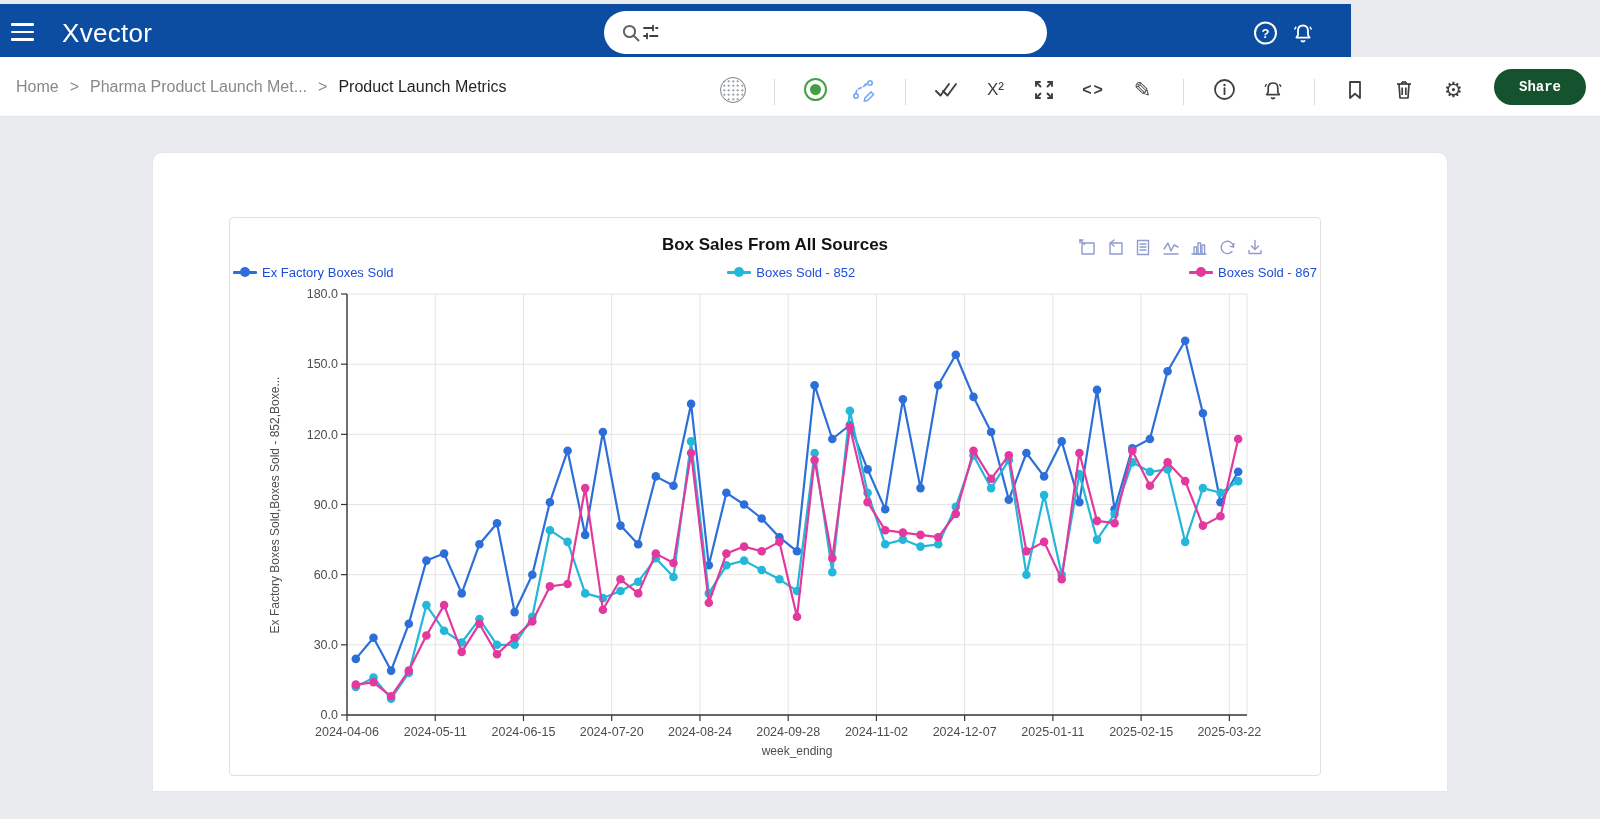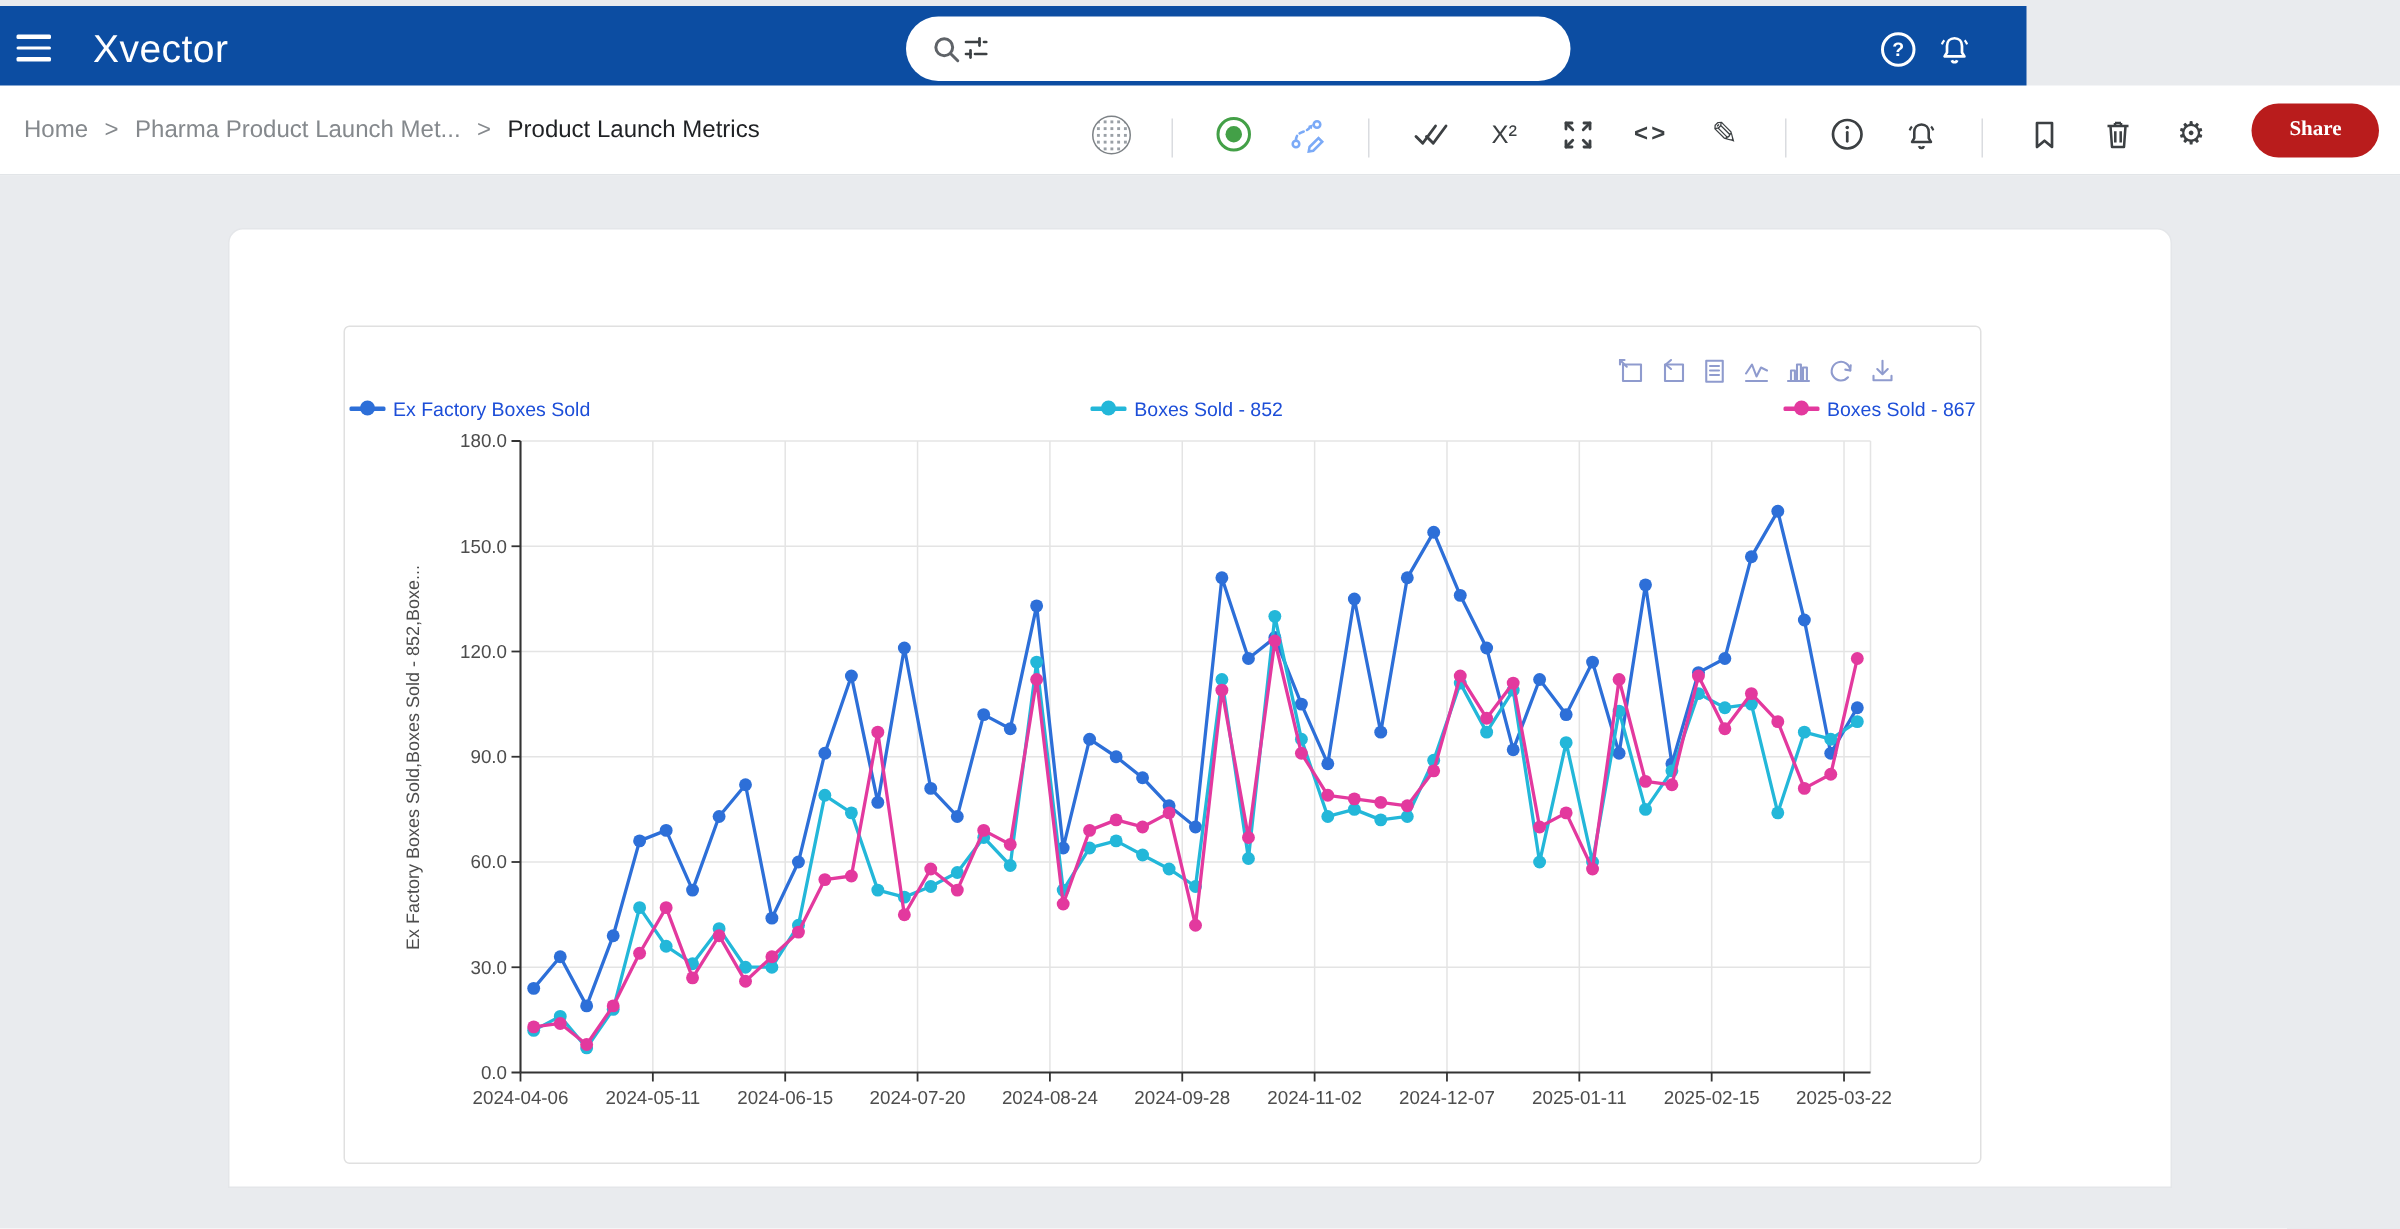--- a/index.html
+++ b/index.html
@@ -22,21 +22,21 @@
 .crumbs{position:absolute;left:16px;top:50%;transform:translateY(-50%);display:flex;align-items:center;gap:11px;font-size:16px;color:#85898d}
 .crumb-current{color:#1f2124}
 .tools{position:absolute;right:14px;top:50%;transform:translateY(-50%);display:flex;align-items:flex-end;gap:20px}
 .tbtn{min-width:29px;height:30px;display:flex;align-items:center;justify-content:center;color:#3c4043;cursor:pointer;font-size:18px}
 .vdiv{width:1px;height:26px;background:#dadce0;margin:0 6px}
 .dotted-circle{width:26px;height:26px;border:1.6px solid #7d8286;border-radius:50%;background:radial-gradient(#9aa0a6 1px,transparent 1.2px);background-size:4.5px 4.5px;background-position:1px 1px}
 .green-radio{width:23px;height:23px;border:2.2px solid #43a047;border-radius:50%;display:flex;align-items:center;justify-content:center}
 .green-radio div{width:11px;height:11px;border-radius:50%;background:#43a047}
 .x2{font-size:17px;color:#3c4043;font-weight:500}
 .codeg{font-size:16px;color:#3c4043;font-weight:bold;letter-spacing:2px}
-.share{height:36px;padding:0 25px;border-radius:18px;background:#b91c1c;color:#fff;font-size:14px;font-weight:bold;display:flex;align-items:center;border:none;cursor:pointer;margin-left:6px;font-family:Liberation Serif, serif}
+.share{height:36px;padding:0 25px;border-radius:18px;background:#14532d;color:#fff;font-size:14px;font-weight:bold;display:flex;align-items:center;border:none;cursor:pointer;margin-left:6px;font-family:Liberation Mono, monospace}
 
 
 .panel{position:absolute;left:152px;top:152px;width:1296px;height:640px;background:#fff;border:1px solid #e4e6e9;border-radius:10px 10px 0 0}
 .card{position:absolute;left:76px;top:64px;width:1092px;height:559px;background:#fff;border:1px solid #e0e0e0;border-radius:4px}
 .chart-title{position:absolute;top:17px;left:0;right:0;text-align:center;font-size:17px;font-weight:bold;color:#121212}
 .toolbox{position:absolute;top:20px;right:56px;display:flex;gap:10px;color:#8f9bce}
 .tb-icon{width:18px;height:18px;cursor:pointer}
 .legend{position:absolute;top:47px;left:0;right:0;display:flex;justify-content:space-between;align-items:center;gap:6px;font-size:13px;color:#1d4ed8}
 .leg-item{display:flex;align-items:center;gap:5px;cursor:pointer;margin:0 3px}
 .leg-marker{width:24px;height:9px;position:relative}
@@ -174,20 +174,21 @@
           <line x1="11.8" y1="8.5" x2="11.8" y2="16"></line>
       </svg>
     </span>
     <span class="tbtn" style="font-size:21px">⚙</span>
     <button class="share">Share</button>
   </div>
 </div>
 
 <div class="panel">
   <div class="card">
+    <div class="chart-title">Box Sales From All Sources</div>
     <div class="toolbox" id="toolbox">
         <span class="tb-icon">
           <svg class="ic" width="18" height="18" viewBox="0 0 18 18">
             <rect x="4" y="5" width="12" height="11" fill="none" stroke="currentColor" stroke-width="1.4" stroke-linecap="round" stroke-linejoin="round"></rect>
             <line x1="2" y1="2" x2="6.5" y2="6.5" fill="none" stroke="currentColor" stroke-width="1.4" stroke-linecap="round" stroke-linejoin="round"></line>
             <line x1="2" y1="2" x2="2" y2="5" fill="none" stroke="currentColor" stroke-width="1.4" stroke-linecap="round" stroke-linejoin="round"></line>
             <line x1="2" y1="2" x2="5" y2="2" fill="none" stroke="currentColor" stroke-width="1.4" stroke-linecap="round" stroke-linejoin="round"></line>
           </svg>
         </span>
         <span class="tb-icon">
@@ -462,14 +463,15 @@
         <circle cx="884.6" cy="305.2" r="4.3" fill="#e3399e"></circle>
         <circle cx="902.3" cy="232.7" r="4.3" fill="#e3399e"></circle>
         <circle cx="919.9" cy="267.8" r="4.3" fill="#e3399e"></circle>
         <circle cx="937.6" cy="244.4" r="4.3" fill="#e3399e"></circle>
         <circle cx="955.2" cy="263.1" r="4.3" fill="#e3399e"></circle>
         <circle cx="972.9" cy="307.6" r="4.3" fill="#e3399e"></circle>
         <circle cx="990.5" cy="298.2" r="4.3" fill="#e3399e"></circle>
         <circle cx="1008.2" cy="221.0" r="4.3" fill="#e3399e"></circle>
       </svg>
     <div class="ylab">Ex Factory Boxes Sold,Boxes Sold - 852,Boxe...</div>
+    <div class="xlab">week_ending</div>
   </div>
 </div>
 
 </body></html>

